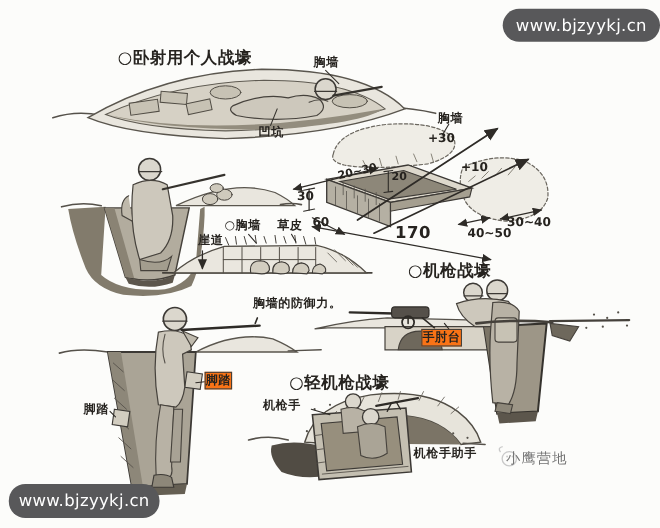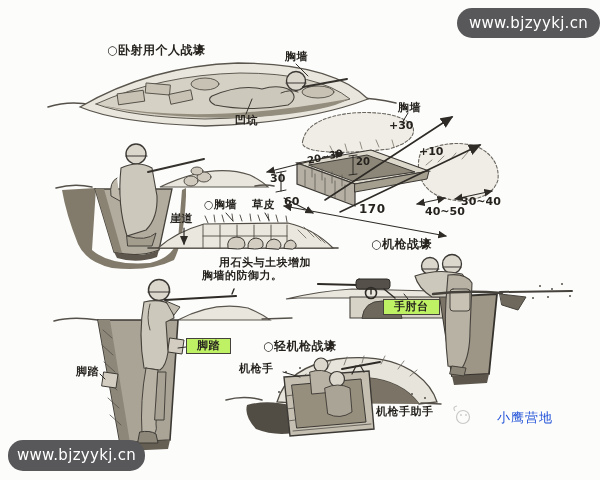--- a/index.html
+++ b/index.html
@@ -7,35 +7,35 @@
     position:relative;width:600px;height:480px;overflow:hidden;
     background:#fcfcfa;
     font-family:"DejaVu Sans","Liberation Sans",sans-serif;
   }
   .art{position:absolute;left:0;top:0;}
   .lbl{
     position:absolute;white-space:nowrap;color:#26231f;
     font:bold 11px/1.15 "DejaVu Sans","Liberation Sans",sans-serif;
     letter-spacing:.5px;
   }
-  .t{font-size:12px;}
+  .t{font-size:15px;}
   .dim{font-size:11px;letter-spacing:0;text-align:right;}
   .dimsm{font-size:10px;letter-spacing:0;}
-  .boxed{border:1.4px solid #45413b;background:#bef264;padding:0 10px;line-height:14px;}
+  .boxed{border:1.4px solid #45413b;background:#f97316;padding:0 0;line-height:14px;}
   .wm{
     position:absolute;background:#58585a;color:#ffffff;
     display:flex;align-items:center;justify-content:center;
     font:400 15px/1 "DejaVu Sans","Liberation Sans",sans-serif;
     letter-spacing:.3px;
     border-radius:15px;
   }
   .wm-top{left:457px;top:8px;width:143px;height:30px;}
   .wm-bottom{left:8px;top:440px;width:137px;height:31px;}
   .brand{
-    position:absolute;left:497px;top:410px;color:#1d4ed8;
+    position:absolute;left:460px;top:410px;color:#737373;
     font:400 13px/1.2 "DejaVu Sans","Liberation Sans",sans-serif;letter-spacing:1px;
   }
 </style>
 </head>
 <body>
 
 <div class="stage">
 
   <svg class="art" width="600" height="480" viewBox="0 0 600 480">
     <defs>
@@ -295,23 +295,22 @@
   <div class="lbl dimsm" style="left:307px;top:151px;transform:rotate(-13deg)">20~30</div>
   <div class="lbl dimsm" style="left:356px;top:156px">20</div>
   <div class="lbl dim" style="left:270px;top:173px">30</div>
   <div class="lbl dim" style="left:284px;top:196px">60</div>
   <div class="lbl t" style="left:359px;top:203px">170</div>
   <div class="lbl dim" style="left:425px;top:206px">40~50</div>
   <div class="lbl dim" style="left:461px;top:196px">30~40</div>
 
   <div class="lbl" style="left:204px;top:199px">○胸墙</div>
   <div class="lbl" style="left:252px;top:199px">草皮</div>
-  <div class="lbl" style="left:170px;top:213px">崖道</div>
-  <div class="lbl" style="left:219px;top:257px">用石头与土块增加</div>
-  <div class="lbl" style="left:202px;top:270px">胸墙的防御力。</div>
+  <div class="lbl" style="left:180px;top:213px">崖道</div>
+  <div class="lbl" style="left:230px;top:270px">胸墙的防御力。</div>
 
   <div class="lbl t" style="left:371px;top:238px">○机枪战壕</div>
   <div class="lbl boxed" style="left:383px;top:299px">手肘台</div>
 
   <div class="lbl boxed" style="left:186px;top:338px">脚踏</div>
   <div class="lbl" style="left:76px;top:366px">脚踏</div>
 
   <div class="lbl t" style="left:263px;top:340px">○轻机枪战壕</div>
   <div class="lbl" style="left:239px;top:363px">机枪手</div>
   <div class="lbl" style="left:376px;top:406px">机枪手助手</div>

